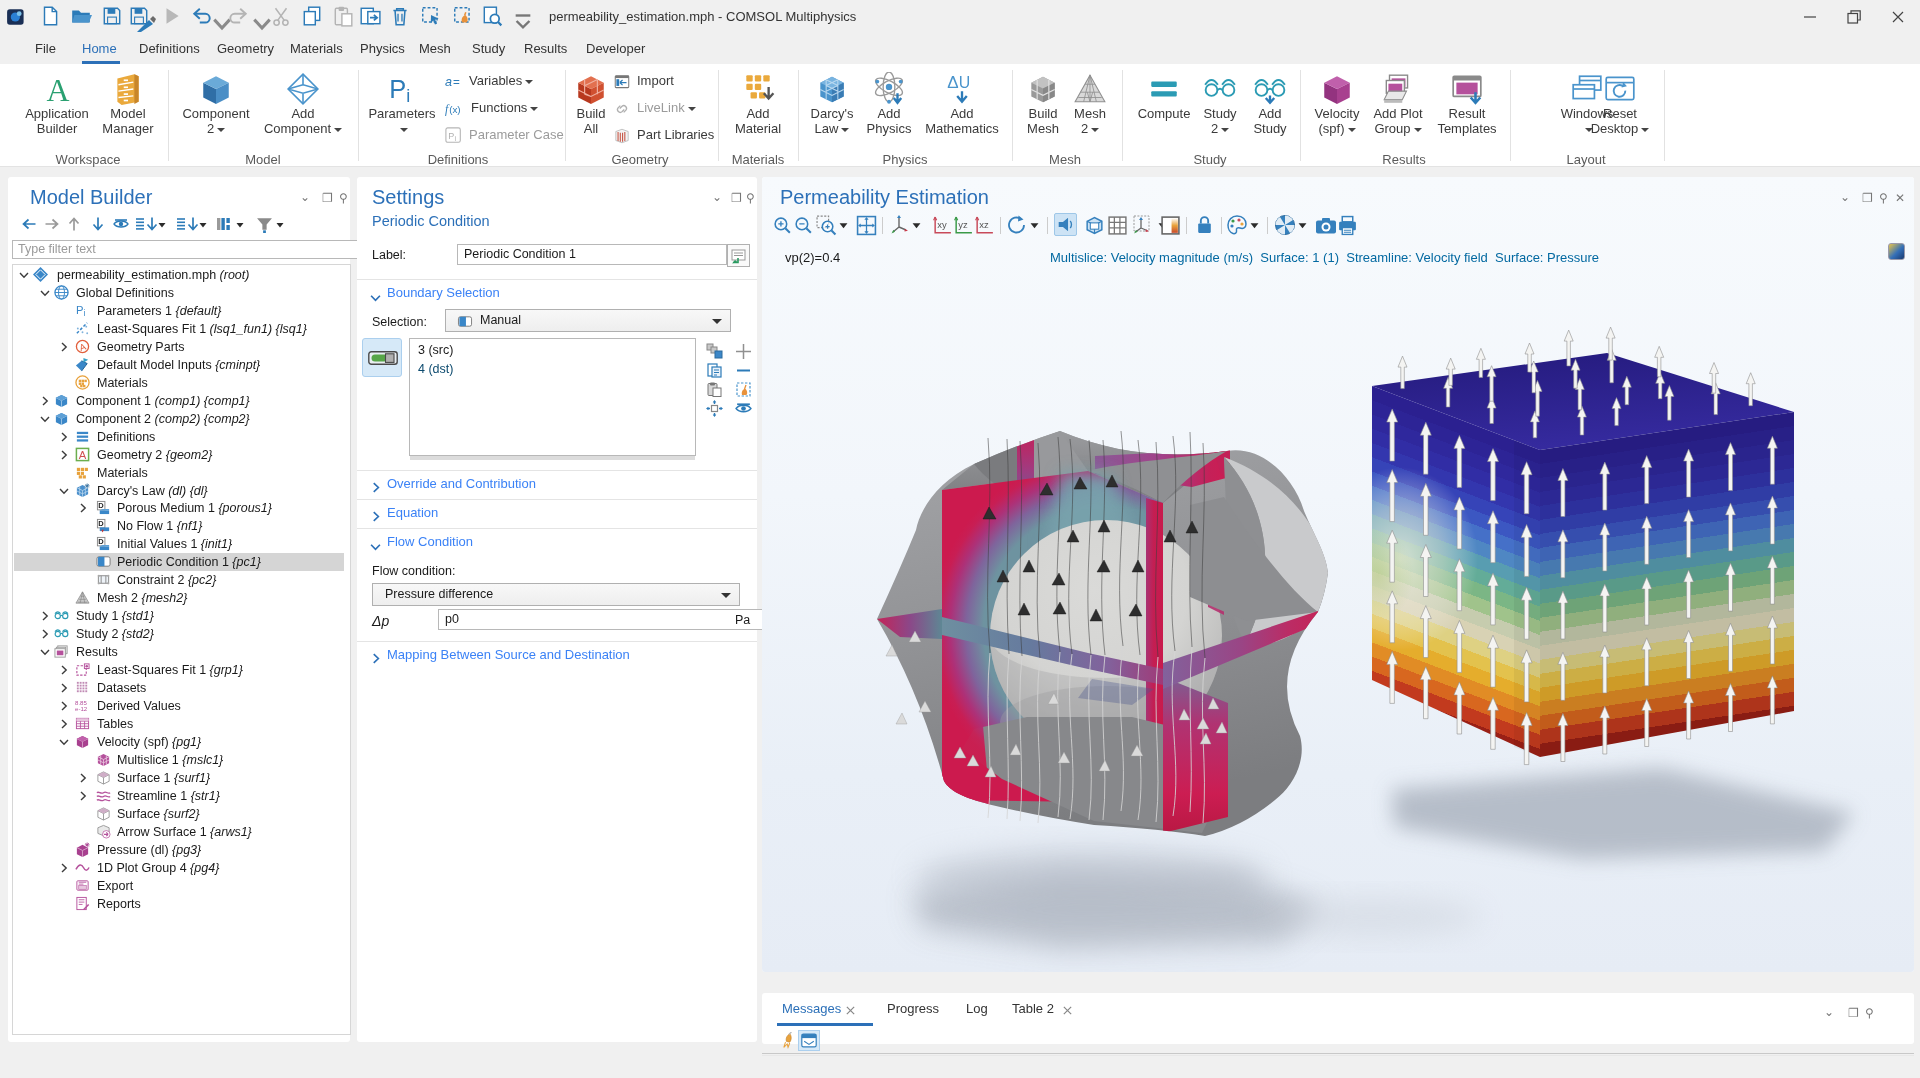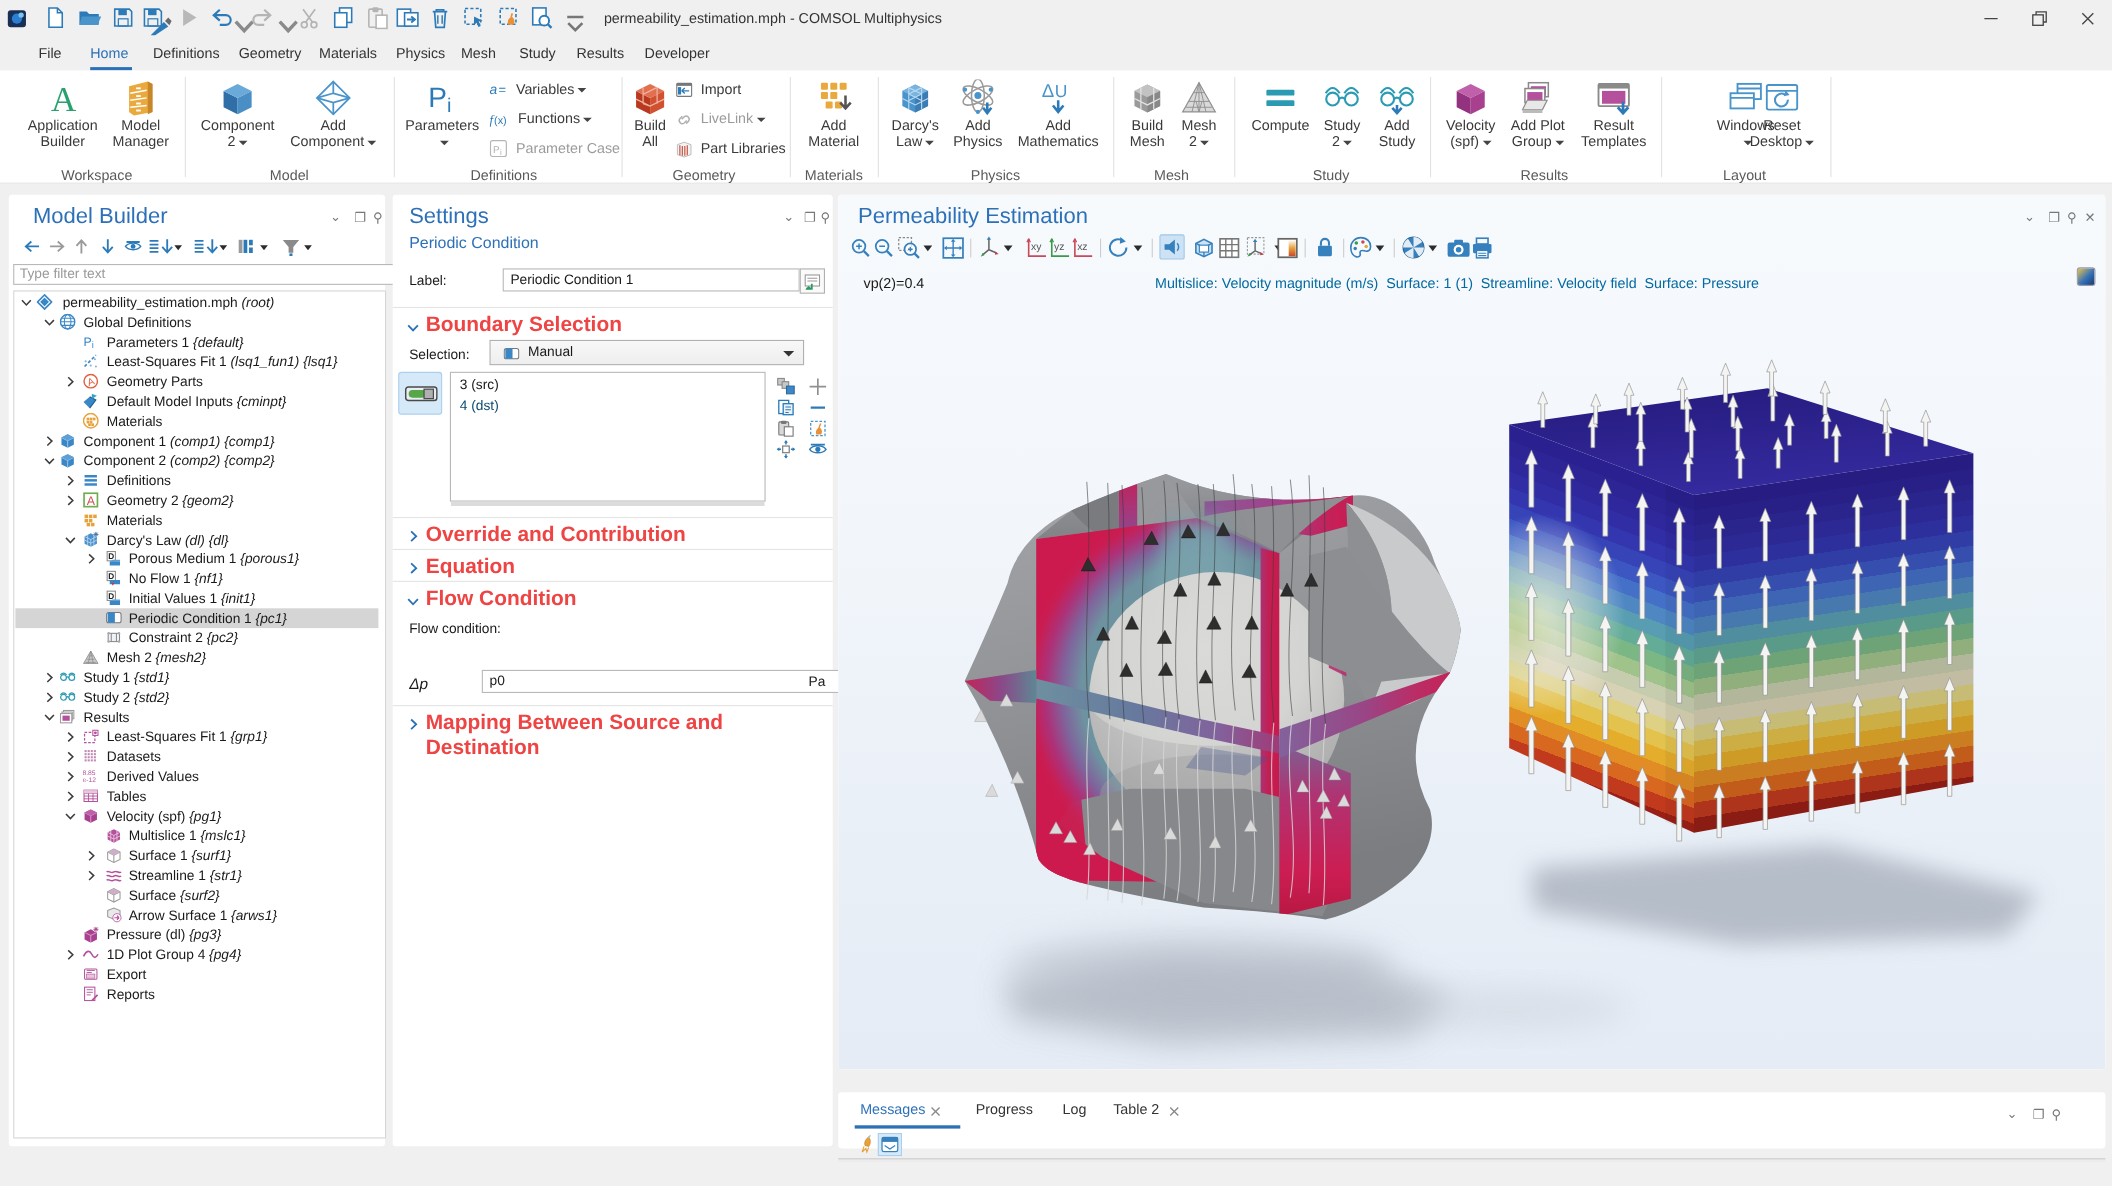--- a/index.html
+++ b/index.html
@@ -32,21 +32,21 @@
 #gfx-panel { left:762px; top:177px; width:1152px; height:795px; overflow:hidden; }
 #msg-panel { left:762px; top:993px; width:1152px; height:51px; }
 .panel-title { font-size:20px; color:#2c70b8; }
 .panel-ctrl { position:absolute; color:#777; font-size:12px; }
 
 #tree { position:absolute; left:4px; top:87px; width:339px; height:771px; border:1px solid #d6d6d6; background:#fff; overflow:hidden; font-size:12.5px; color:#1a1a1a; }
 .ti { position:absolute; height:18px; line-height:18px; white-space:nowrap; }
 .ti i { font-style:italic; color:#1a1a1a; }
 .sel-row { position:absolute; left:1px; width:330px; height:18px; background:#d5d5d5; }
 
-.sec-hdr { font-size:19px; color:#ef4444; font-weight:700; }
+.sec-hdr { font-size:13px; color:#3b82f6; font-weight:400; }
 .sec-line { position:absolute; left:0px; width:400px; height:1px; background:#e4e4e4; }
 .fld-label { font-size:12.5px; color:#1a1a1a; }
 .tbox { position:absolute; border:1px solid #b8b8b8; background:#fff; font-size:12.5px; color:#1a1a1a; }
 .dropdown { position:absolute; border:1px solid #b0b0b0; background:linear-gradient(#f8f8f8,#eeeeee); font-size:12.5px; color:#1a1a1a; }
 .dd-arrow { position:absolute; right:8px; top:9px; width:0; height:0; border-left:5px solid transparent; border-right:5px solid transparent; border-top:5px solid #333; }
 
 #gfx-bg { position:absolute; left:0; top:0; width:1152px; height:795px; background:linear-gradient(180deg,#f7fafd 0%,#f2f6fb 40%,#e9eff7 75%,#e6ecf5 100%); }
 
 .btab { position:absolute; top:8px; font-size:13px; color:#333; }
 
@@ -1058,20 +1058,21 @@
   <svg class="abs" style="left:14px;top:334px" width="11" height="11" viewBox="0 0 10 10">
         <path d="M2.5 1 L6.7 5 L2.5 9" stroke="#2c70b8" stroke-width="1.5" fill="none"></path>
       </svg>
   <div class="sec-hdr" style="position:absolute;left:30px;top:328px;">Equation</div>
   <div class="sec-line" style="top:351px"></div>
   <svg class="abs" style="left:13px;top:365px" width="11" height="11" viewBox="0 0 10 10">
         <path d="M1 2.5 L5 6.7 L9 2.5" stroke="#2c70b8" stroke-width="1.5" fill="none"></path>
       </svg>
   <div class="sec-hdr" style="position:absolute;left:30px;top:357px;">Flow Condition</div>
   <div class="fld-label" style="position:absolute;left:15px;top:387px;">Flow condition:</div>
+  <div class="dropdown" style="left:15px;top:406px;width:368px;height:23px;line-height:21px;"><span style="padding-left:12px;">Pressure difference</span><span class="dd-arrow"></span></div>
   <div class="fld-label" style="position:absolute;left:15px;top:436px;font-size:14px;font-style:italic;">Δp</div>
   <div class="tbox" style="left:41px;top:432px;width:330px;height:21px;line-height:19px;margin-left:40px;"><span style="padding-left:6px;">p0</span></div>
   <div class="fld-label" style="position:absolute;left:378px;top:436px;">Pa</div>
   <div class="sec-line" style="top:464px"></div>
   <svg class="abs" style="left:14px;top:476px" width="11" height="11" viewBox="0 0 10 10">
         <path d="M2.5 1 L6.7 5 L2.5 9" stroke="#2c70b8" stroke-width="1.5" fill="none"></path>
       </svg>
   <div class="sec-hdr" style="position:absolute;left:30px;top:470px;">Mapping Between Source and Destination</div>
   <div class="panel-ctrl" style="left:355px;top:13px;">⌄</div>
   <div class="panel-ctrl" style="left:374px;top:14px;">❐</div>

